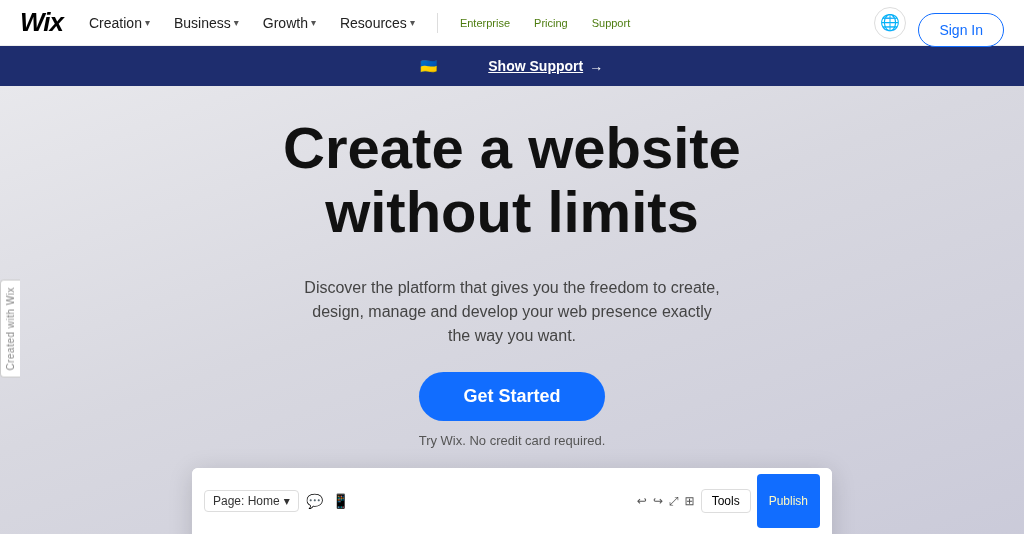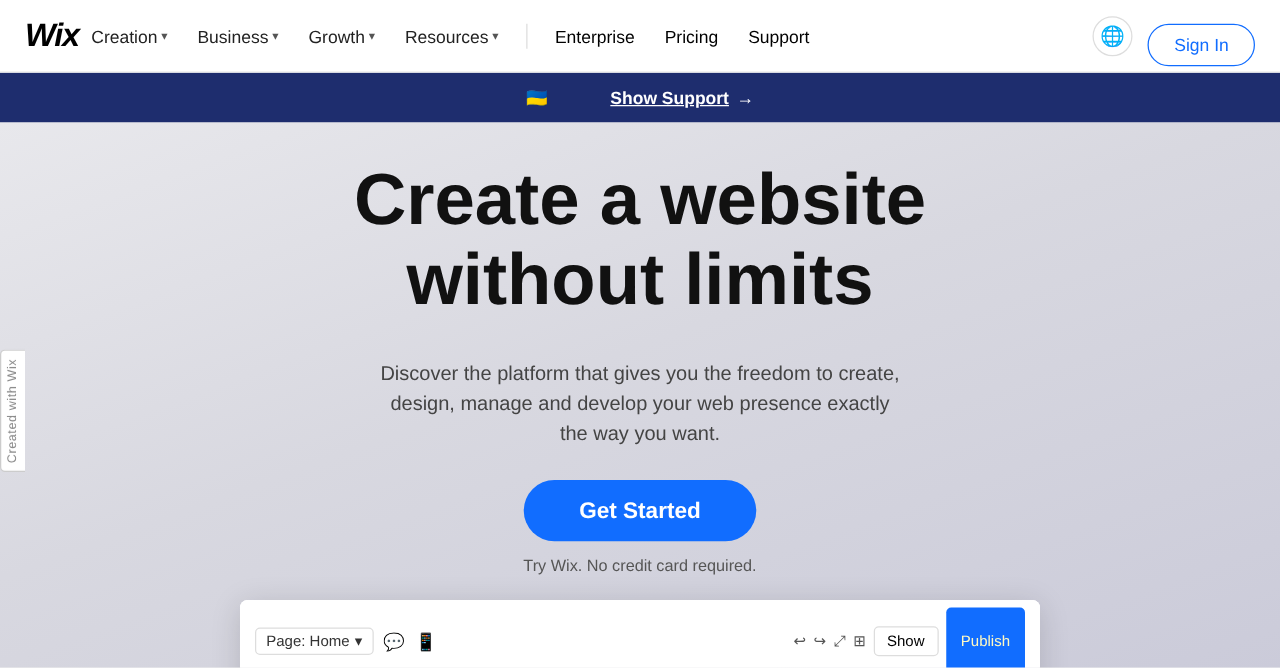--- a/index.html
+++ b/index.html
@@ -3,25 +3,26 @@
   <meta charset="utf-8">
   <style>
     * { margin: 0; padding: 0; box-sizing: border-box; }
     body { font-family: 'Helvetica Neue', Arial, sans-serif; width: 1024px; height: 534px; overflow: hidden; background: #f0f0f0; }
 
     
     .navbar {
       display: flex;
       align-items: center;
       background: #fff;
-      height: 58px;
+      height: 46px;
       padding: 0 20px;
       border-bottom: 1px solid #eee;
       position: relative;
       z-index: 10;
+      gap: 16px;
     }
     .nav-links {
       display: flex;
       align-items: center;
       gap: 4px;
       flex: 1;
     }
     .nav-item {
       display: flex;
       align-items: center;
@@ -33,22 +34,22 @@
       border-radius: 4px;
     }
     .nav-divider {
       width: 1px;
       height: 20px;
       background: #ddd;
       margin: 0 8px;
     }
     .nav-item-plain {
       padding: 6px 10px;
-      font-size: 14px;
-      color: #000000;
+      font-size: 11px;
+      color: #4d7c0f;
       cursor: pointer;
     }
     .chevron {
       font-size: 10px;
       color: #555;
     }
     .nav-right {
       display: flex;
       align-items: center;
       gap: 12px;
@@ -295,21 +296,21 @@
         <span>Page: Home</span>
         <span>▾</span>
       </div>
       <span style="font-size:14px; cursor:pointer;">💬</span>
       <span style="font-size:14px; cursor:pointer;">📱</span>
       <div class="toolbar-icons">
         <span style="cursor:pointer;">↩</span>
         <span style="cursor:pointer;">↪</span>
         <span style="cursor:pointer;">⤢</span>
         <span style="cursor:pointer;">⊞</span>
-        <button class="toolbar-btn">Show</button>
+        <button class="toolbar-btn">Tools</button>
         <button class="publish-btn">Publish</button>
       </div>
     </div>
     <div class="editor-canvas">
       <div class="editor-site-name">ciao</div>
       <div class="editor-nav-links">
         <span>ABOUT</span>
         <span>SHOP</span>
         <span>BLOG</span>
       </div>

